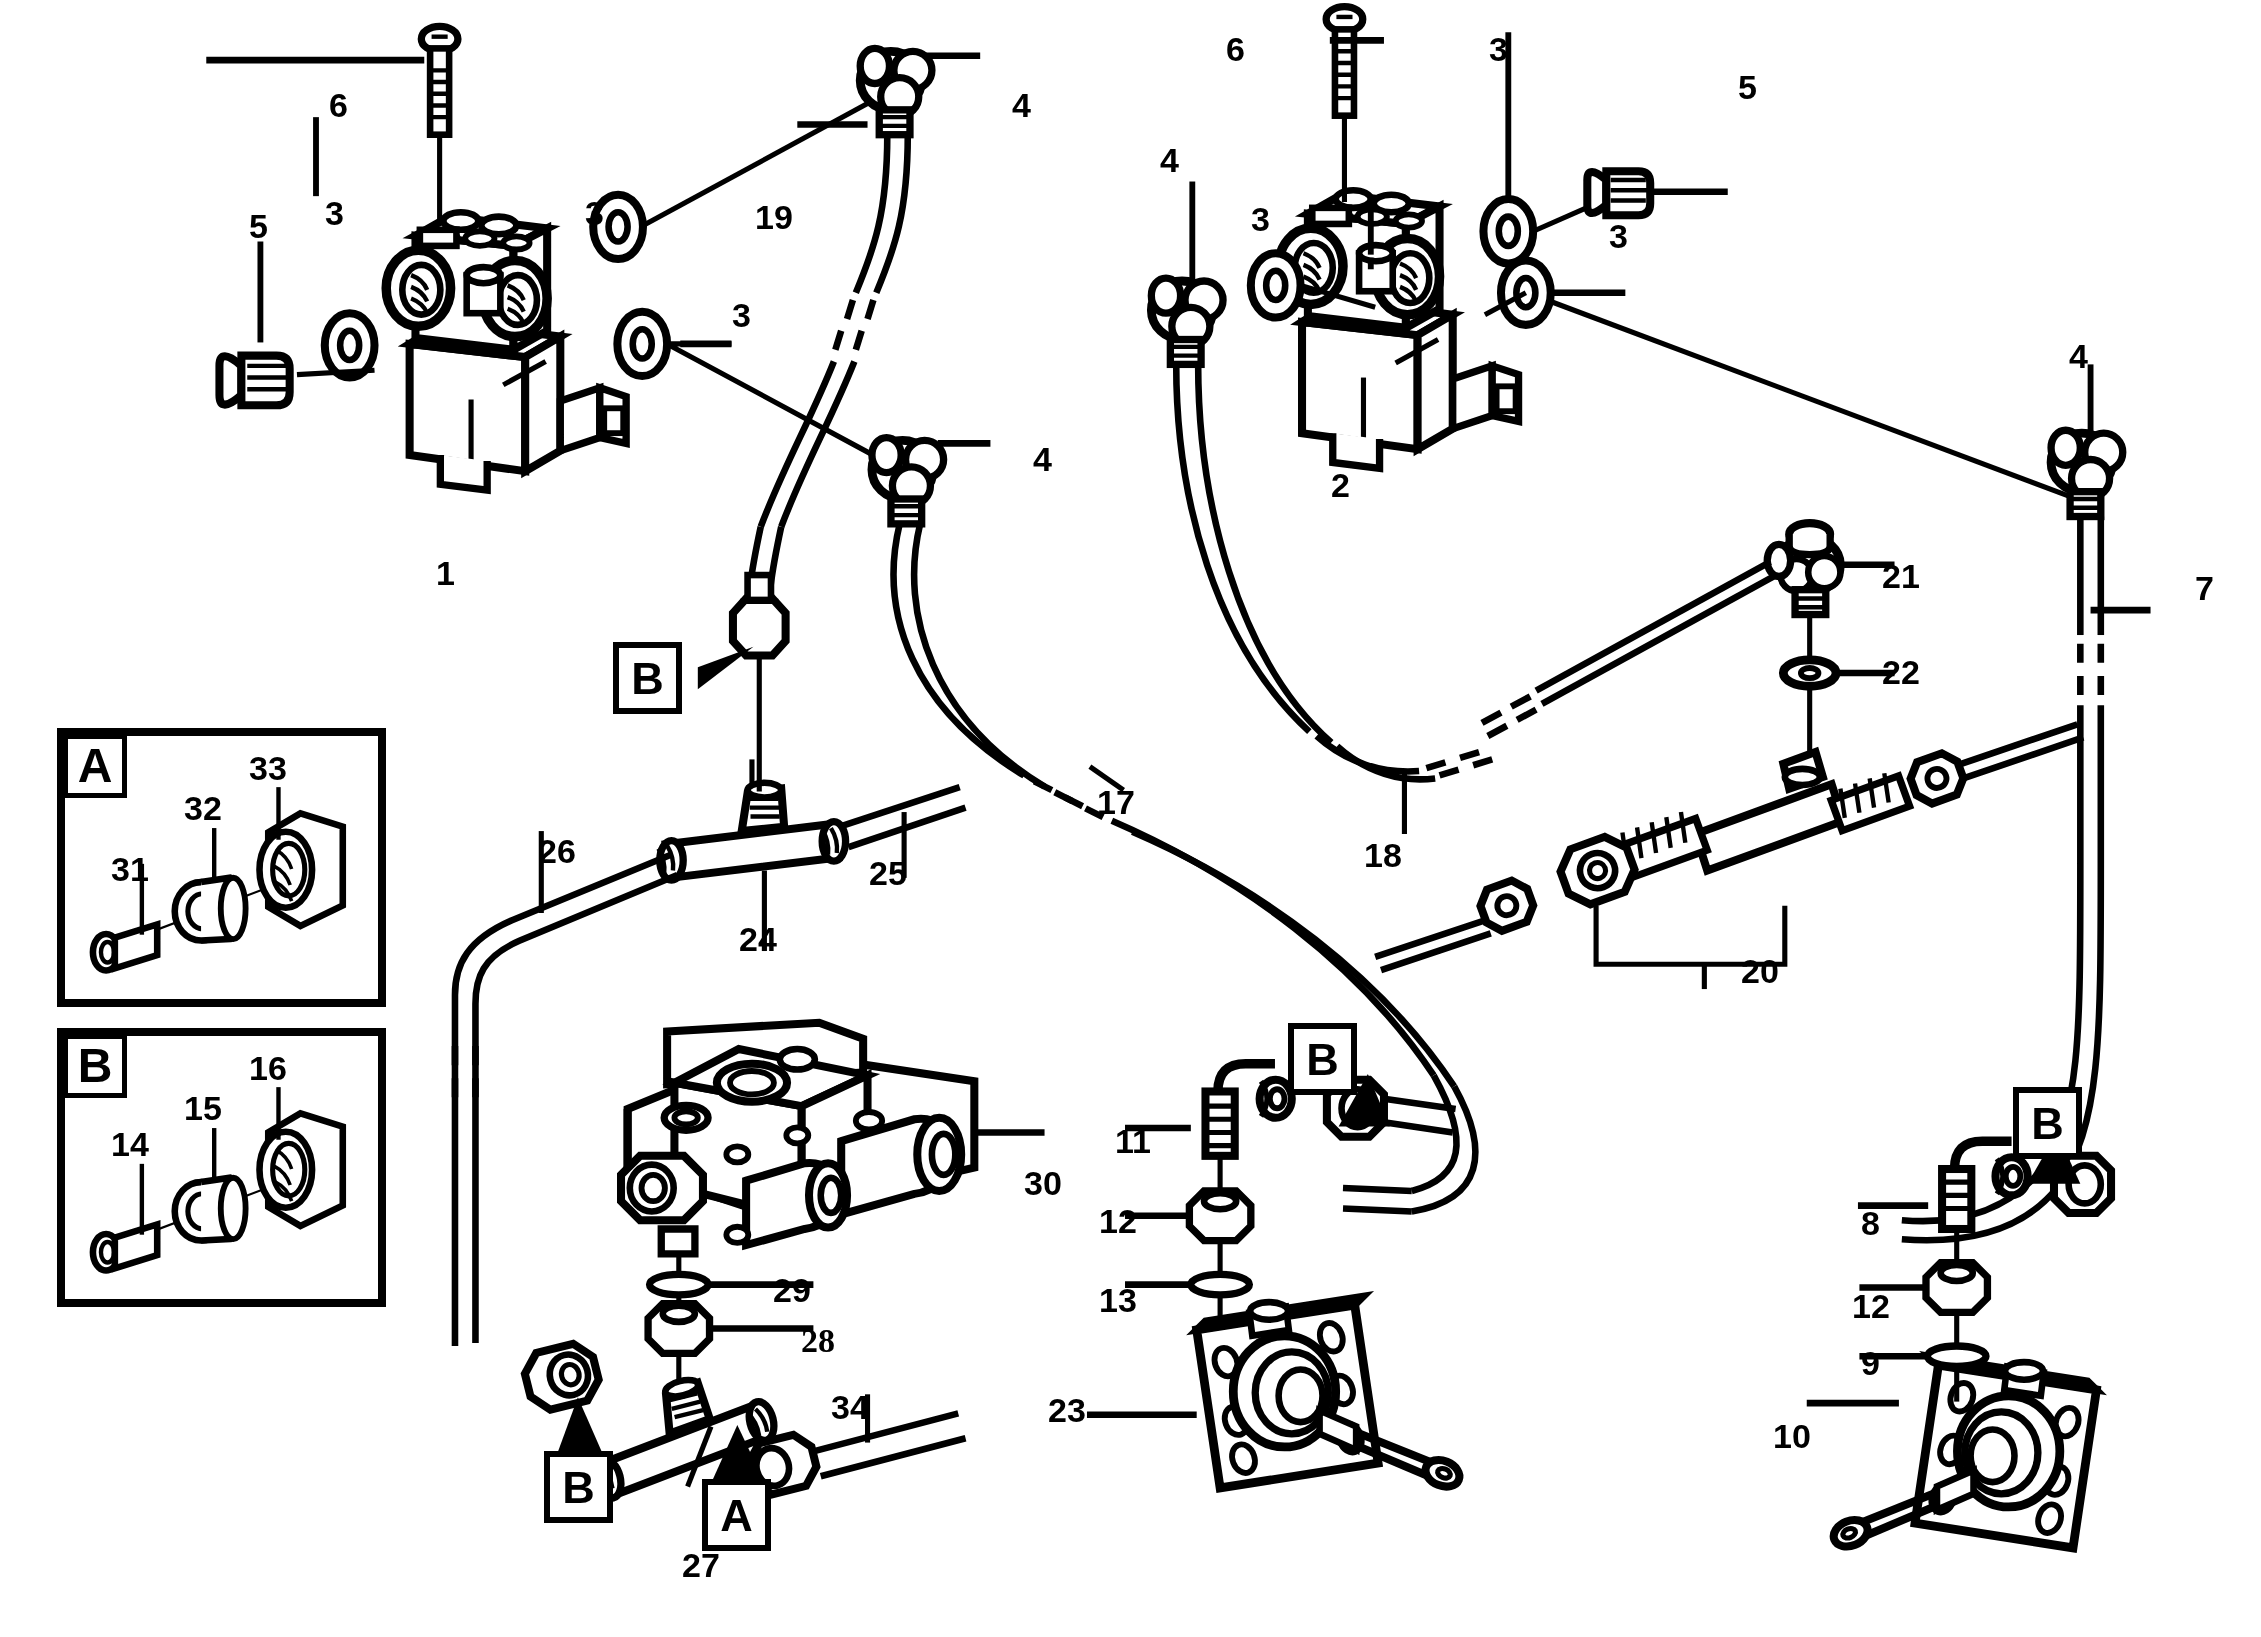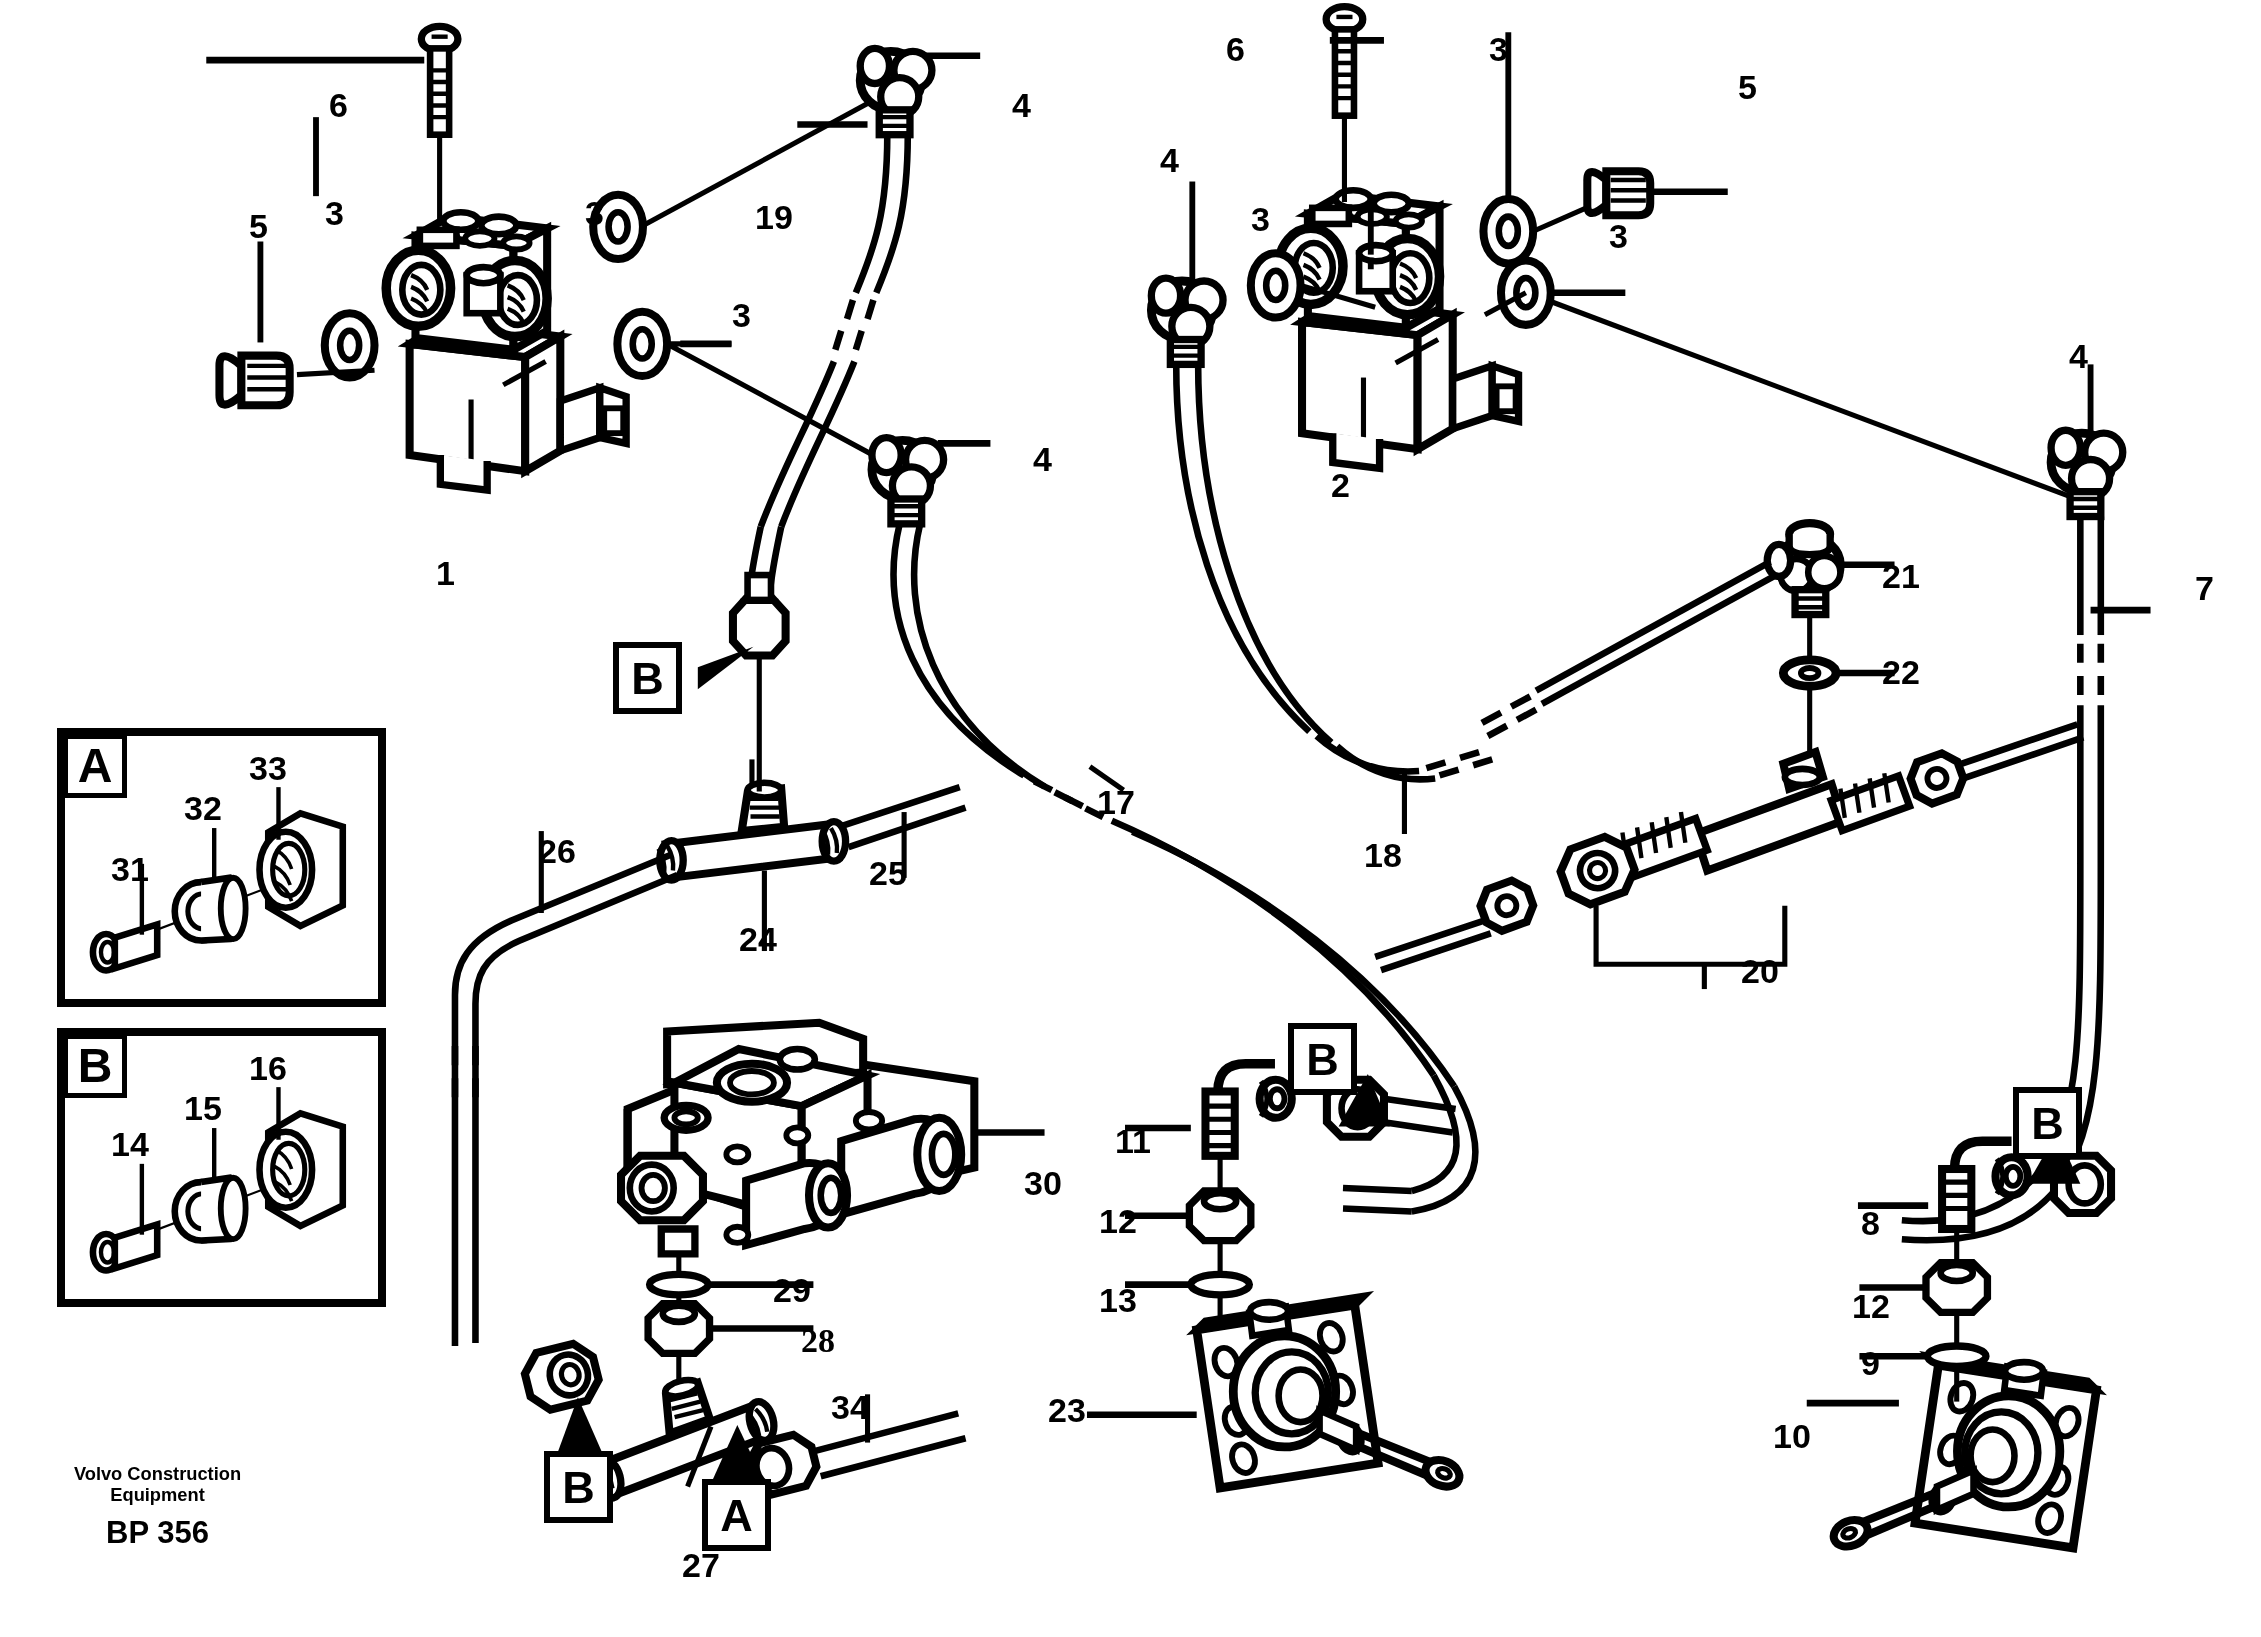--- a/index.html
+++ b/index.html
@@ -566,20 +566,15 @@
       <div class="lbl" style="left: 1099px; top: 1124px; margin-left: 16px;">11</div>
       <div class="lbl" style="left: 1099px; top: 1204px;">12</div>
       <div class="lbl" style="left: 1099px; top: 1283px;">13</div>
       <div class="lbl" style="left: 1048px; top: 1393px;">23</div>
       <div class="lbl" style="left: 1861px; top: 1206px;">8</div>
       <div class="lbl" style="left: 1852px; top: 1289px;">12</div>
       <div class="lbl" style="left: 1861px; top: 1346px;">9</div>
       <div class="lbl" style="left: 1773px; top: 1419px;">10</div>
     </div>
 
-<div class="logo" style="left:66px;top:1463px;width:183px;">
-  <div class="l1">Volvo Construction</div>
-  <div class="l1">Equipment</div>
-  <div class="l2">BP 356</div>
-</div>
 
 </div>
 
 
 </body></html>

